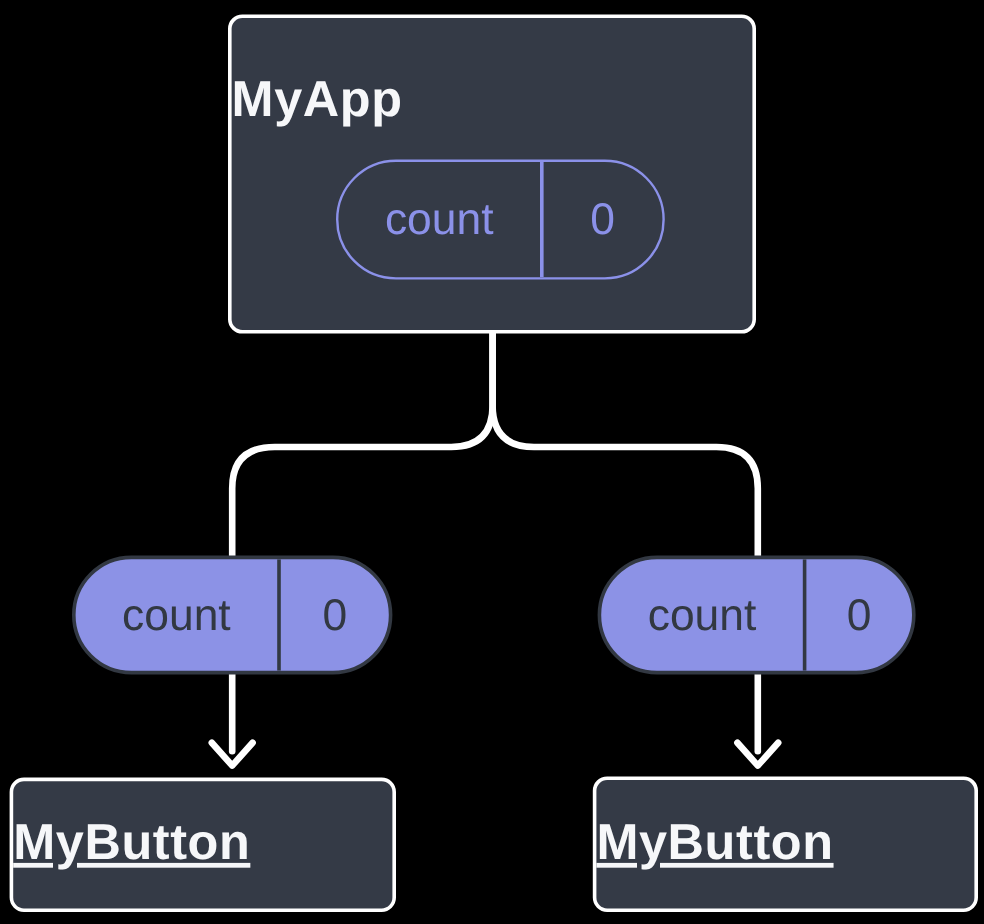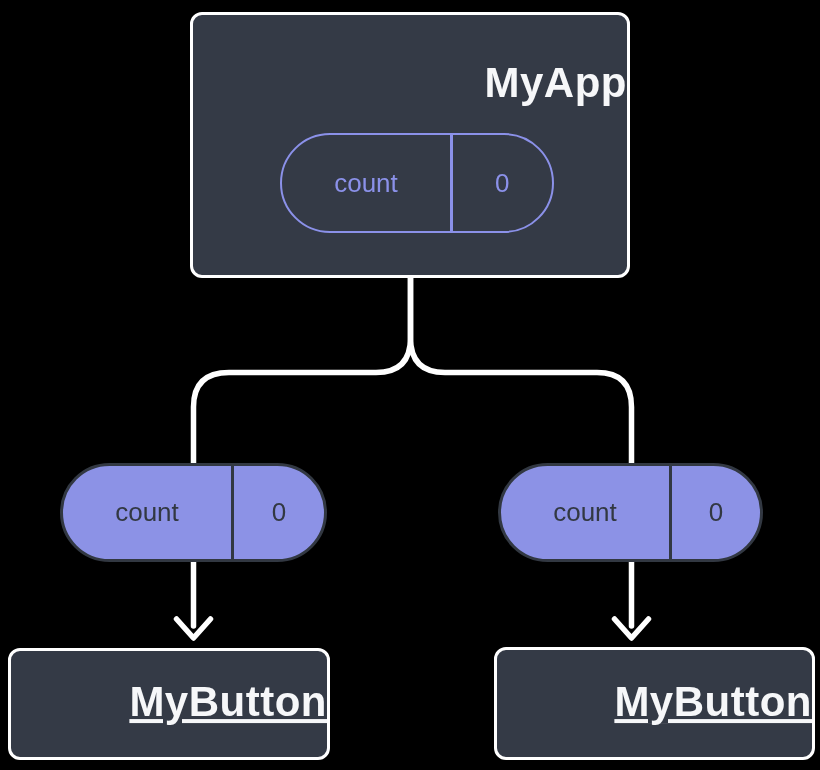--- a/index.html
+++ b/index.html
@@ -40,43 +40,43 @@
     background: var(--c-card, #343A46);
     border: 3px solid var(--c-card_border, #fff);
     border-radius: 12px;
   }
   .card-root    { left: 190px; top: 12px;  width: 440px; height: 266px; }
   .card-child-a { left: 8px;   top: 648px; width: 322px; height: 112px; }
   .card-child-b { left: 494px; top: 647px; width: 321px; height: 113px; }
 
   .card-title {
     position: absolute;
-    left: 16px; right: 0;
-    text-align: right;
+    left: 0; right: 0;
+    text-align: left;
     font-size: 42px;
     font-weight: 700;
     letter-spacing: 0.5px;
     color: var(--c-text, #F6F7F9);
   }
   .card-root .card-title { top: 44px; }
   .card-child-a .card-title,
   .card-child-b .card-title {
     top: 50%;
     transform: translateY(-54%);
     text-decoration: underline;
   }
 
   .state-pill {
     position: absolute;
     z-index: 2;
     box-sizing: border-box;
     display: flex;
     align-items: stretch;
     border-radius: 100px;
-    font-size: 26px;
+    font-size: 37px;
     overflow: hidden;
   }
   .pill-outline {
     left: 87px; top: 118px;
     width: 274px; height: 100px;
     border: 2.5px solid var(--c-pill_outline, #8B91E9);
     background: transparent;
     color: var(--c-pill_outline, #8B91E9);
   }
   .pill-outline .pill-divider { background: var(--c-pill_outline, #8B91E9); width: 2.5px; }

